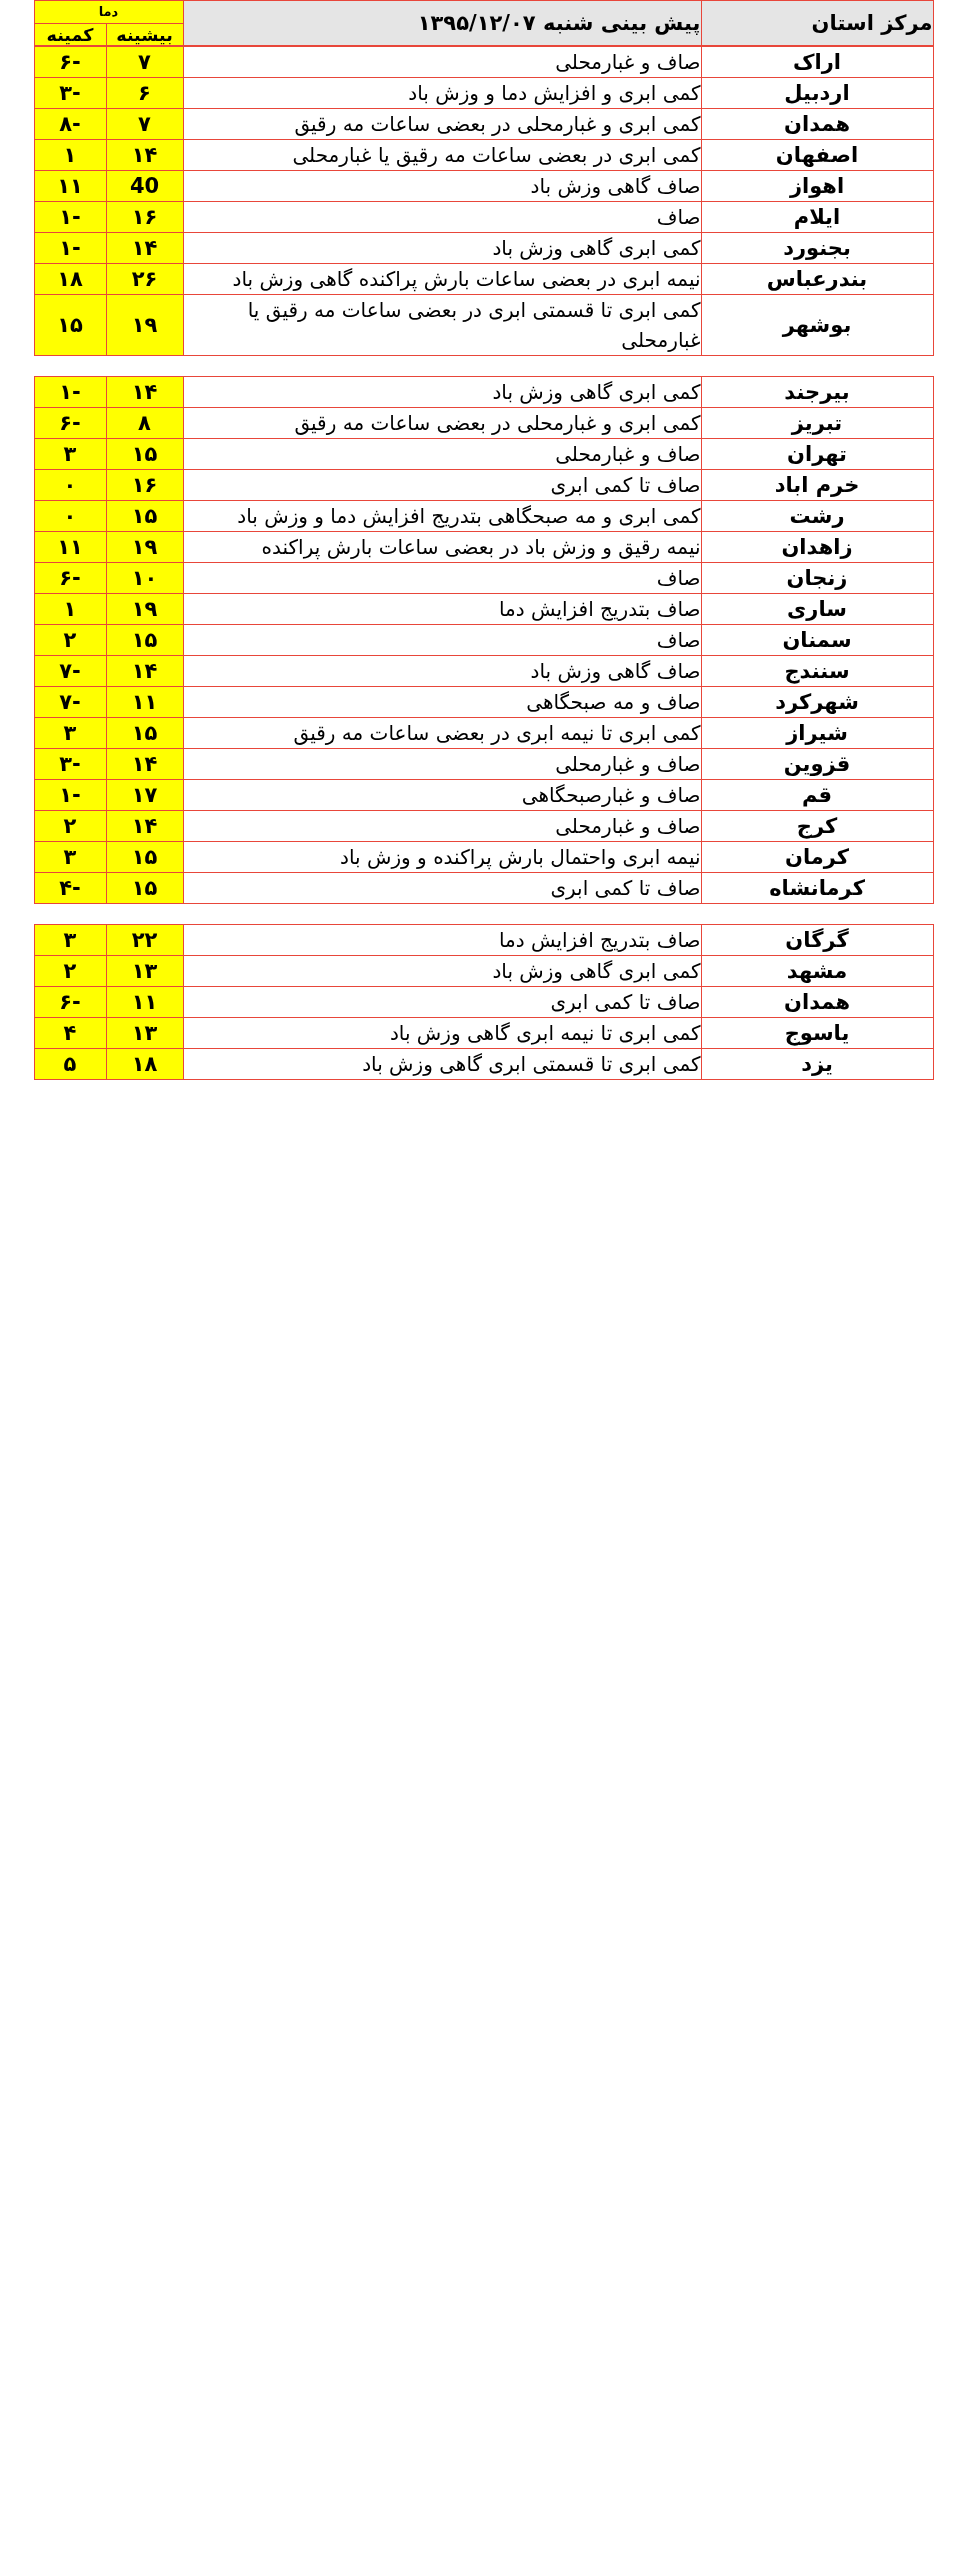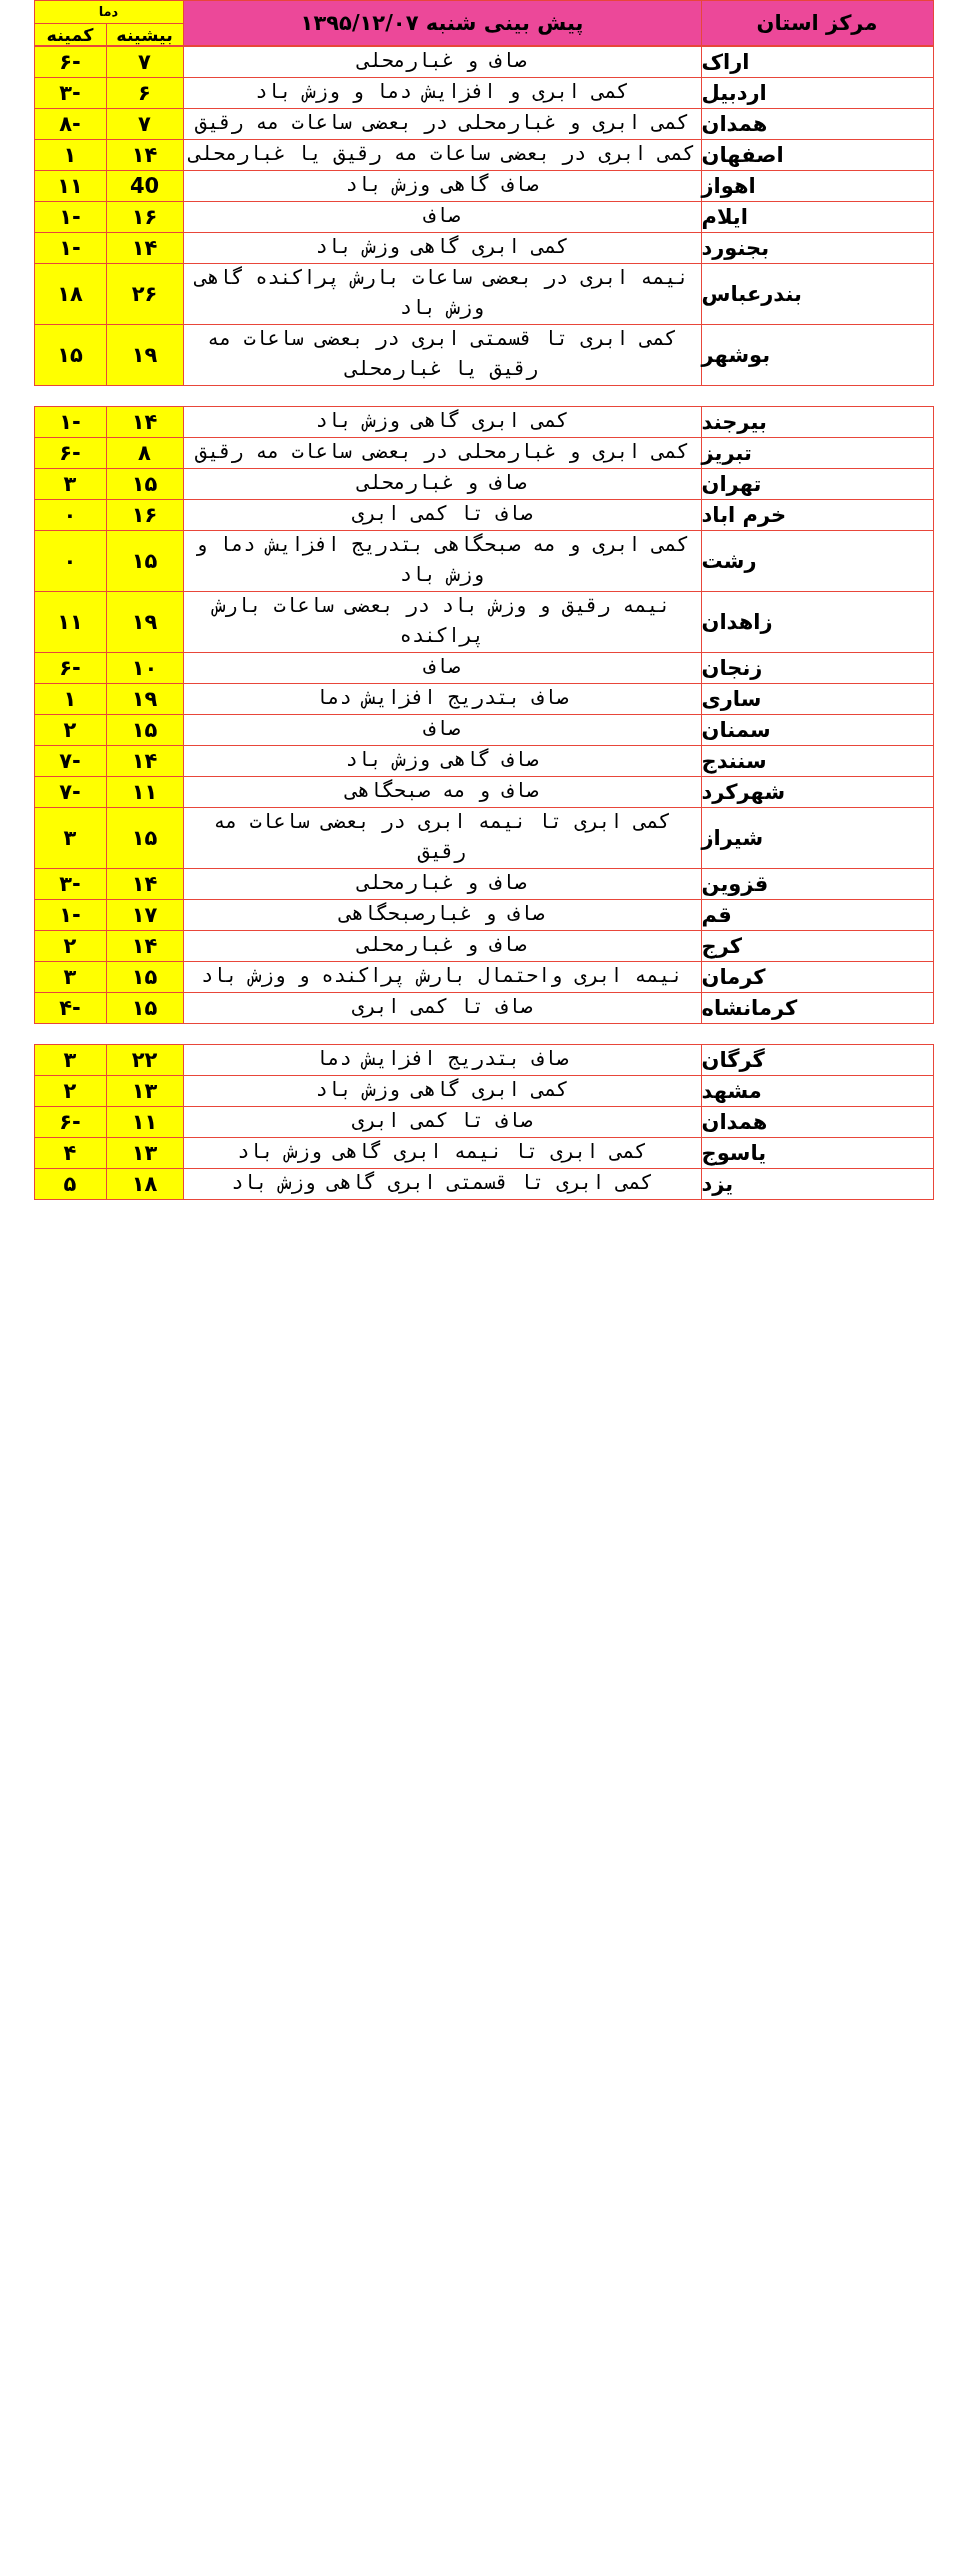--- a/index.html
+++ b/index.html
@@ -30,22 +30,22 @@
   }
 
   
   col.c-city { width: 232px; }
   col.c-desc { width: 518px; }
   col.c-max  { width: 77px; }
   col.c-min  { width: 72px; }
 
   .hdr-table { margin-bottom: 25px; }
   .hdr-cell {
-    background: #ec4899;
-    text-align: center;
+    background: #e5e5e5;
+    text-align: right;
     font-weight: bold;
     font-size: 21px;
     height: 43px;
     line-height: 1.2;
   }
   .hdr-temp-top {
     background: #ffff00;
     text-align: center;
     font-weight: bold;
     font-size: 13px;
@@ -54,33 +54,32 @@
   .hdr-temp-sub {
     background: #ffff00;
     text-align: center;
     font-weight: bold;
     font-size: 17.5px;
     height: 21.7px;
     margin-top: 24px;
   }
 
   .city {
-    text-align: left;
+    text-align: center;
     font-weight: bold;
     font-size: 21px;
     padding: 5px 3.3px;
     background: #ffffff;
   }
   .desc {
-    text-align: center;
+    text-align: right;
     font-size: 20px;
     padding: 5.8px 11.7px 5.8px 8.3px;
     line-height: 1.5;
     background: #ffffff;
-    font-family: Liberation Mono, monospace;
   }
   .temp {
     background: #ffff00;
     text-align: center;
     font-weight: bold;
     font-size: 21px;
     padding: 3.3px 1.7px;
   }
   .block-gap { height: 20px; }
 </style>

